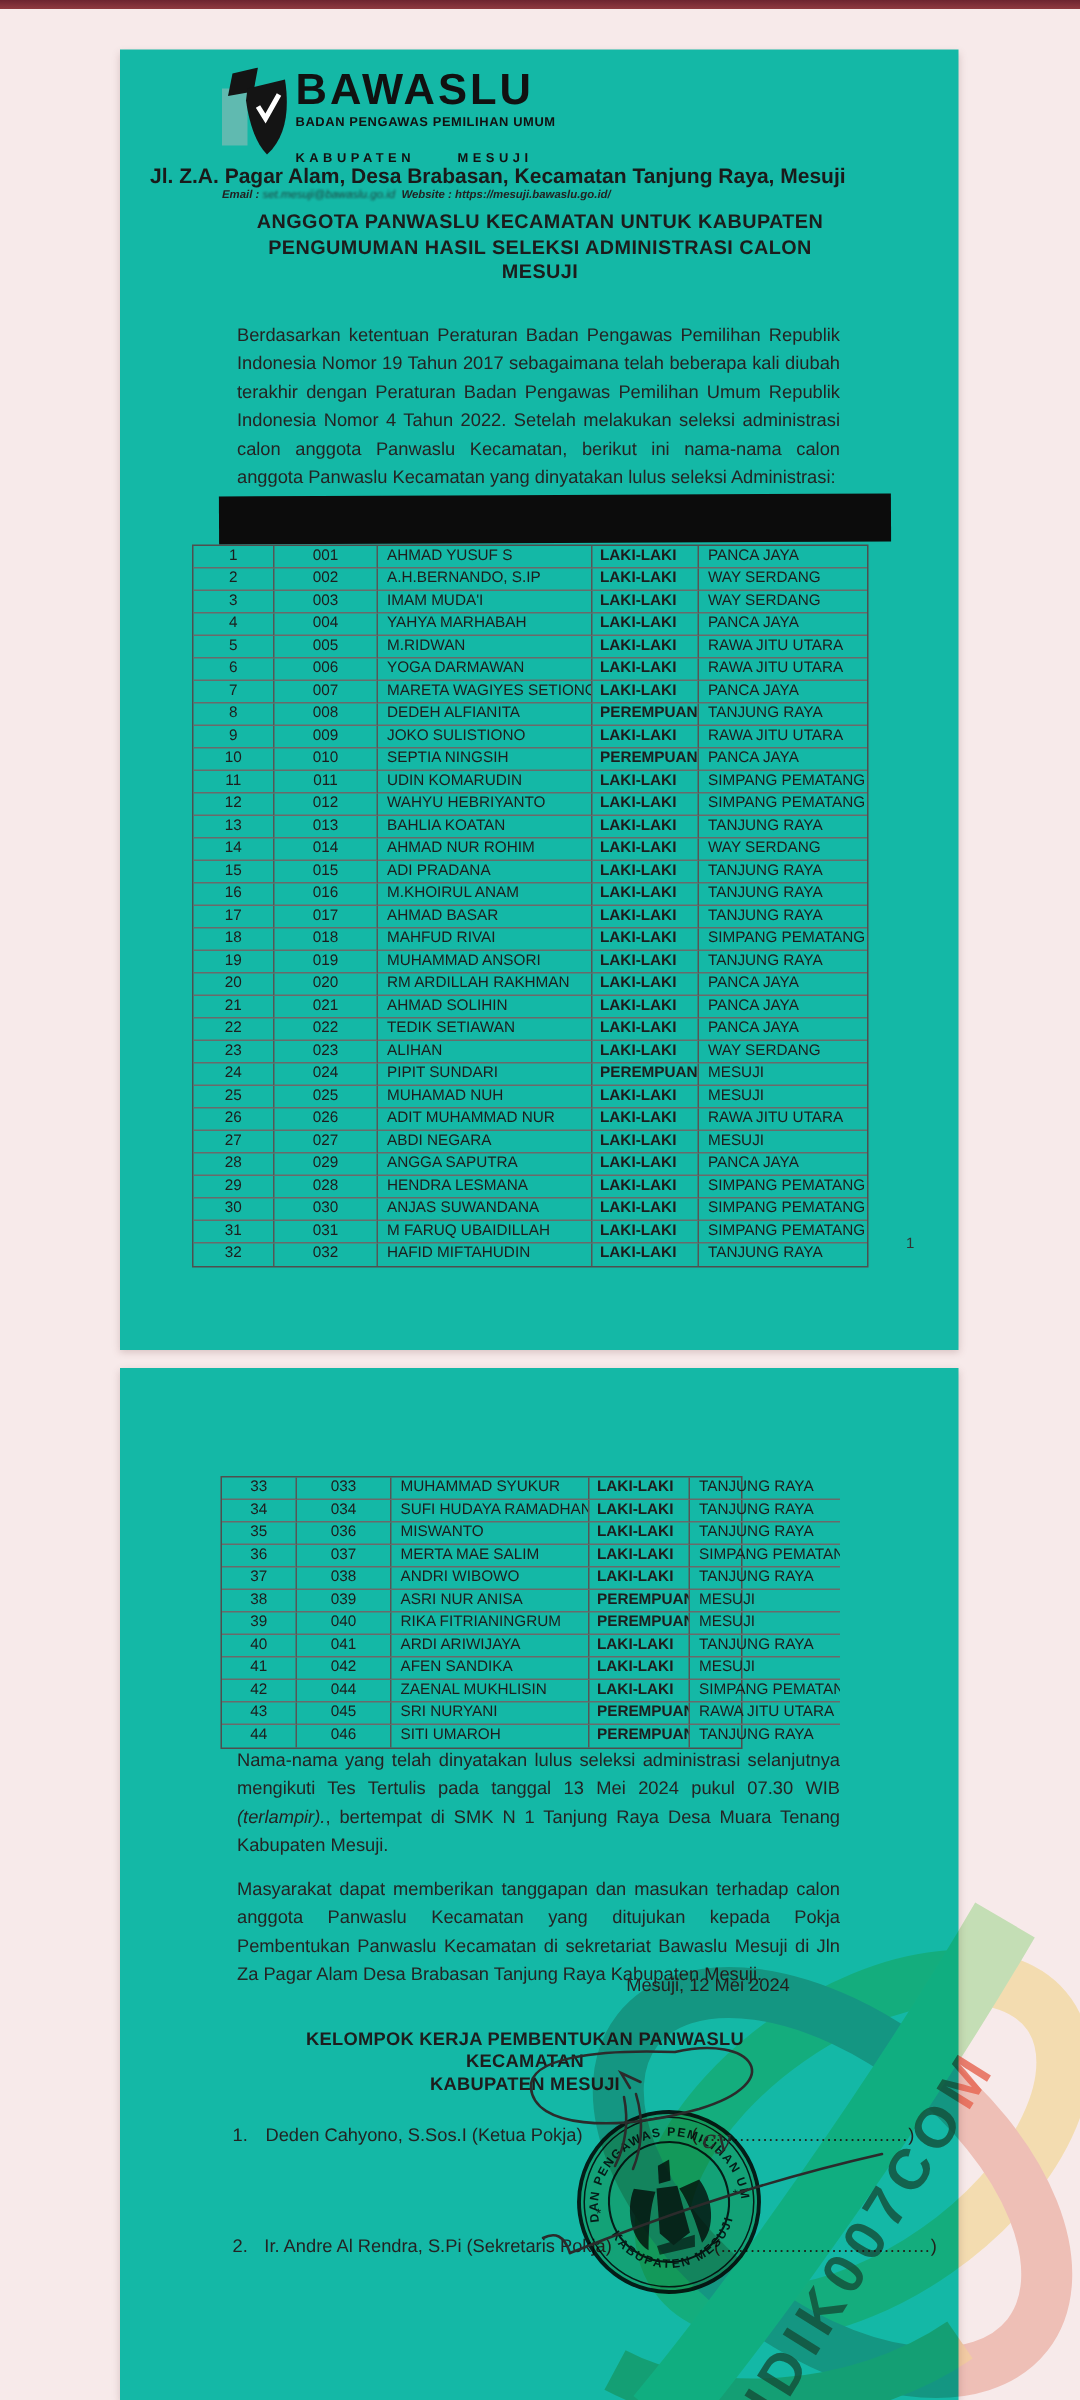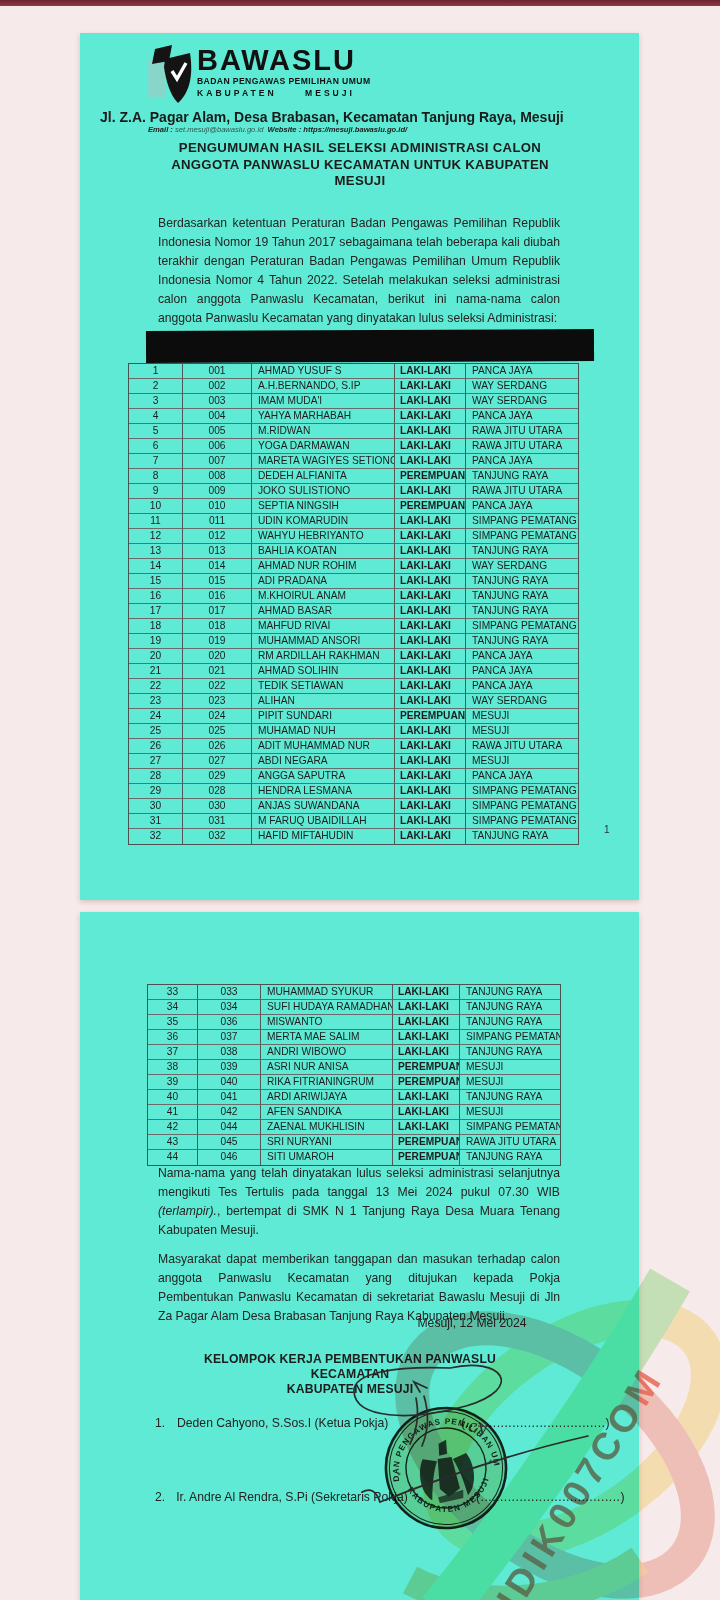--- a/index.html
+++ b/index.html
@@ -5,33 +5,33 @@
   * { margin:0; padding:0; box-sizing:border-box; }
   html,body { width:720px; height:1600px; }
   body {
     position:relative; overflow:hidden;
     background:#f7eaea;
     font-family:"Liberation Sans", sans-serif;
     color:#262626;
   }
   .top-strip { position:absolute; left:0; top:0; width:720px; height:6px;
     background:linear-gradient(#6d2430,#8f3a40); }
-  .page { position:absolute; left:80px; width:559px; background:#5eead4;
+  .page { position:absolute; left:80px; width:559px; background:#14b8a6;
     box-shadow:0 2px 5px rgba(120,70,70,.25); }
   #page1 { top:33px; height:867px; }
   #page2 { top:912px; height:688px; }
 
   
   .logo-wrap { position:absolute; left:68px; top:10px; width:400px; height:64px; }
   .logo-icon { position:absolute; left:0; top:2px; }
   .logo-text { position:absolute; left:49px; top:2px; }
   .org-name { font-size:29px; font-weight:bold; letter-spacing:2px; color:#111; line-height:30px; }
   .org-sub  { font-size:8.6px; font-weight:bold; color:#111; letter-spacing:.4px; margin-top:1px; }
   .org-region { display:flex; justify-content:space-between; width:158px;
-    font-size:8.6px; font-weight:bold; letter-spacing:3px; color:#111; margin-top:2px; }
+    font-size:8.6px; font-weight:bold; letter-spacing:3px; color:#111; margin-top:14px; }
   .addr { position:absolute; left:20px; top:76px; font-size:14px; font-weight:bold;
     color:#1a1a1a; }
   .contact { position:absolute; left:20px; top:92px; font-size:7.6px; font-style:italic;
     color:#222;margin-left:48px; }
   .contact b { font-weight:bold; }
   .blurred { filter:blur(.7px); opacity:.75; }
 
   
   .title-block { position:absolute; left:55px; top:107px; width:450px; text-align:center; }
   .title-line { font-size:13.2px; font-weight:bold; line-height:16.5px; letter-spacing:.3px; color:#1c1c1c;}
@@ -39,21 +39,21 @@
 
   .para { position:absolute; font-size:12.2px; line-height:19px; text-align:justify;
     color:#242424; width:402px; left:78px; }
   #intro { top:181px; }
 
   
   .redact-bar { position:absolute; left:66px; top:297px; width:448px; height:32px;
     background:#0c0c0c; transform:rotate(-.25deg); }
   .ctable { position:absolute; border:1px solid #4f4f4f; }
   #table1 { left:48px; top:330px; width:451px; }
-  #table2 { left:67px; top:72px;  width:414px; }
+  #table2 { left:67px; top:72px;  width:348px; }
   .trow { display:grid; height:15px; }
   #table1 .trow { grid-template-columns:54px 69px 143px 71px 112px; }
   #table2 .trow { grid-template-columns:50px 63px 132px 67px 100px; }
   .c { border-right:1px solid #565656; border-bottom:1px solid #6a6a6a;
     font-size:10.2px; line-height:14px; color:#1d1d1d; overflow:hidden; white-space:nowrap; }
   .trow .c:last-child { border-right:none; }
   .ctable .trow:last-child .c { border-bottom:none; }
   .c0,.c1 { text-align:center; }
   .c2,.c4 { padding-left:6px; }
   .c3 { padding-left:5px;font-weight:bold; }
@@ -107,22 +107,22 @@
   </div>
   <div class="addr">Jl. Z.A. Pagar Alam, Desa Brabasan, Kecamatan Tanjung Raya, Mesuji</div>
   <div class="contact">
     <b>Email :</b>
     <span class="blurred">set.mesuji@bawaslu.go.id</span>&nbsp;
     <b>Website :</b>
     <b>https://mesuji.bawaslu.go.id/</b>
   </div>
 
   <div class="title-block">
+    <div class="title-line">ANGGOTA PANWASLU KECAMATAN UNTUK  KABUPATEN</div>
     <div class="title-line">PENGUMUMAN HASIL SELEKSI ADMINISTRASI CALON</div>
-    <div class="title-line">ANGGOTA PANWASLU KECAMATAN UNTUK  KABUPATEN</div>
     <div class="title-line">MESUJI</div>
   </div>
 
   <div class="para" id="intro">Berdasarkan ketentuan Peraturan Badan Pengawas Pemilihan Republik Indonesia Nomor 19 Tahun 2017 sebagaimana telah beberapa kali diubah terakhir dengan Peraturan Badan Pengawas Pemilihan Umum Republik Indonesia Nomor 4 Tahun 2022. Setelah melakukan seleksi administrasi calon anggota Panwaslu Kecamatan, berikut ini nama-nama calon anggota Panwaslu Kecamatan yang dinyatakan lulus seleksi Administrasi:</div>
 
   <div class="redact-bar"></div>
 
   <div class="ctable" id="table1">
 
       <div class="trow">

